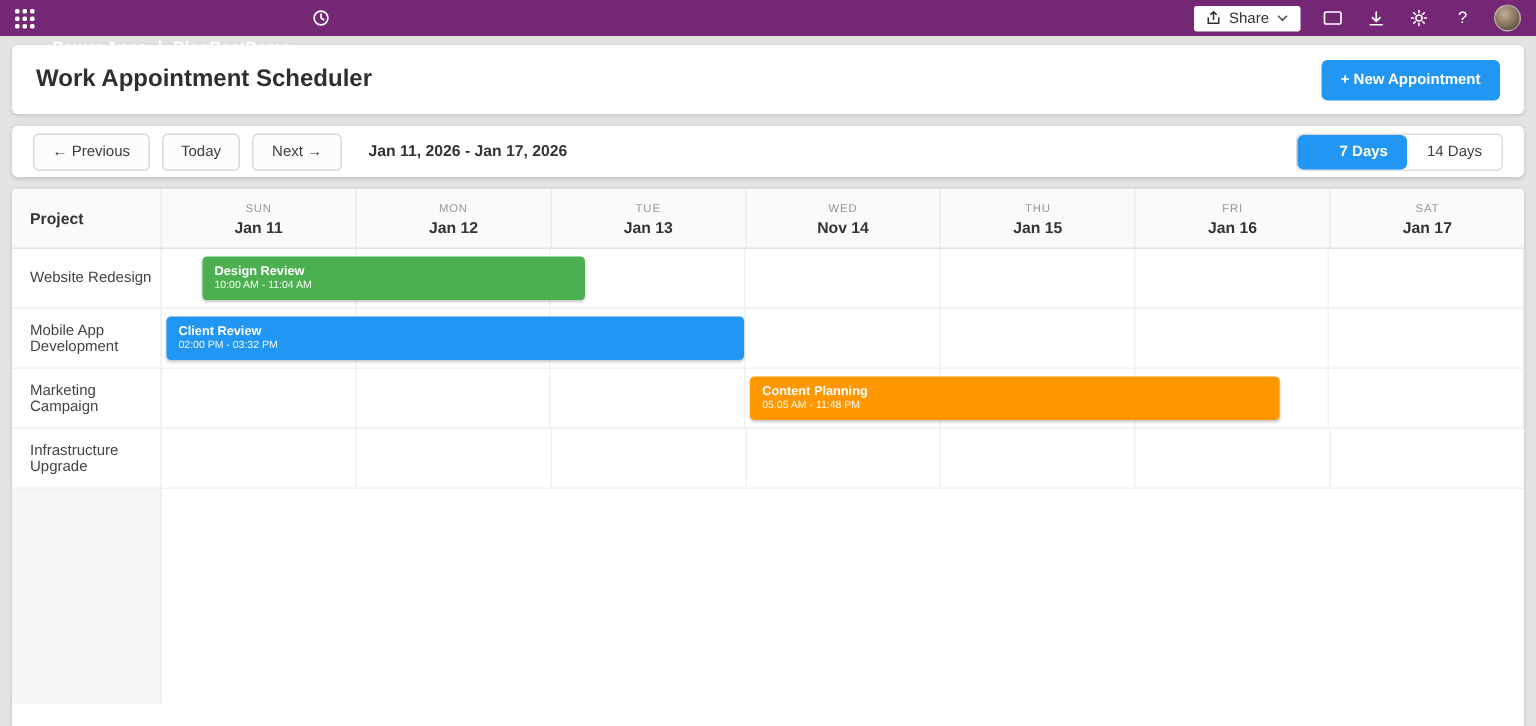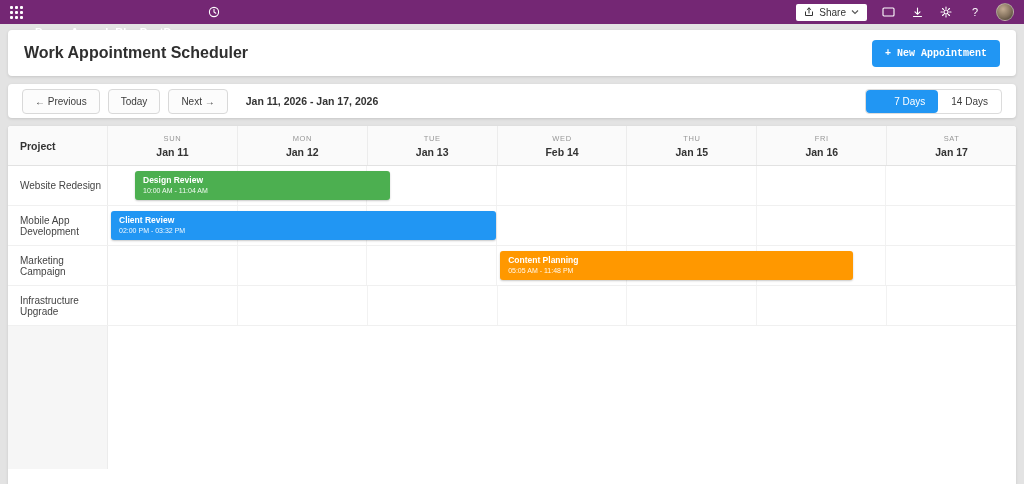--- a/index.html
+++ b/index.html
@@ -31,34 +31,34 @@
     background:radial-gradient(circle at 38% 32%, #c3ac92, #82705c 55%, #41372c 95%);
     border:1px solid rgba(255,255,255,.4); cursor:pointer;
   }
   
   .page { padding:6px 8px 0 8px; }
   .card { background:#fff; border-radius:4px; box-shadow:0 1px 3px rgba(0,0,0,.13); }
   .title-card { height:46px; display:flex; align-items:center; justify-content:space-between; padding:0 16px; margin-bottom:8px; }
   .page-title { font-size:16px; color:#2f2f2f; font-weight:bold; }
   .new-btn {
     background:#2196f3; color:#fff; border:none; border-radius:4px;
-    font-size:10px; font-weight:bold; padding:8px 13px; cursor:pointer; font-family:Liberation Mono, monospace;
+    font-size:10px; font-weight:bold; padding:8px 13px; cursor:pointer; font-family:Liberation Sans, sans-serif;
   }
   .nav-card { height:34px; display:flex; align-items:center; gap:8px; padding:0 14px; margin-bottom:8px; }
   .nav-btn {
     background:#fcfcfc; border:1px solid #d9d9d9; border-radius:4px;
     font-size:10px; color:#3c3c3c; padding:6px 12px; cursor:pointer; font-family:inherit;
   }
   .date-range { font-size:10.5px; font-weight:bold; color:#333; margin-left:10px; }
   .view-toggle { margin-left:auto; display:flex; background:#fff; border:1px solid #dcdcdc; border-radius:4px; }
   .view-btn {
     font-size:10px; padding:6px 13px; border:none; background:transparent;
     color:#3c3c3c; cursor:pointer; border-radius:4px; font-family:inherit;
   }
-  .view-btn.active { background:#2196f3; color:#fff; font-weight:normal;padding-left:28px; }
+  .view-btn.active { background:#2196f3; color:#fff; font-weight:bold;padding-left:28px; }
   
   .cal-card { height:408px; overflow:hidden; border-radius:3px; }
   .cal-header { display:flex; height:40px; background:#fafafa; border-bottom:1px solid #e2e2e2; }
   .proj-col {
     width:100px; flex:none; padding-left:12px; display:flex; align-items:center;
     font-size:10.5px; color:#333; border-right:1px solid #ececec;
   }
   .cal-header .proj-col { font-weight:bold; }
   .days-area { flex:1; display:flex; position:relative; }
   .day-head { flex:1; display:flex; flex-direction:column; align-items:center; justify-content:center; gap:3px; border-right:1px solid #ececec; }
@@ -171,21 +171,21 @@
           <div class="day-head">
             <div class="wd">MON</div>
             <div class="dt">Jan 12</div>
           </div>
           <div class="day-head">
             <div class="wd">TUE</div>
             <div class="dt">Jan 13</div>
           </div>
           <div class="day-head">
             <div class="wd">WED</div>
-            <div class="dt">Feb 14</div>
+            <div class="dt">Nov 14</div>
           </div>
           <div class="day-head">
             <div class="wd">THU</div>
             <div class="dt">Jan 15</div>
           </div>
           <div class="day-head">
             <div class="wd">FRI</div>
             <div class="dt">Jan 16</div>
           </div>
           <div class="day-head">

